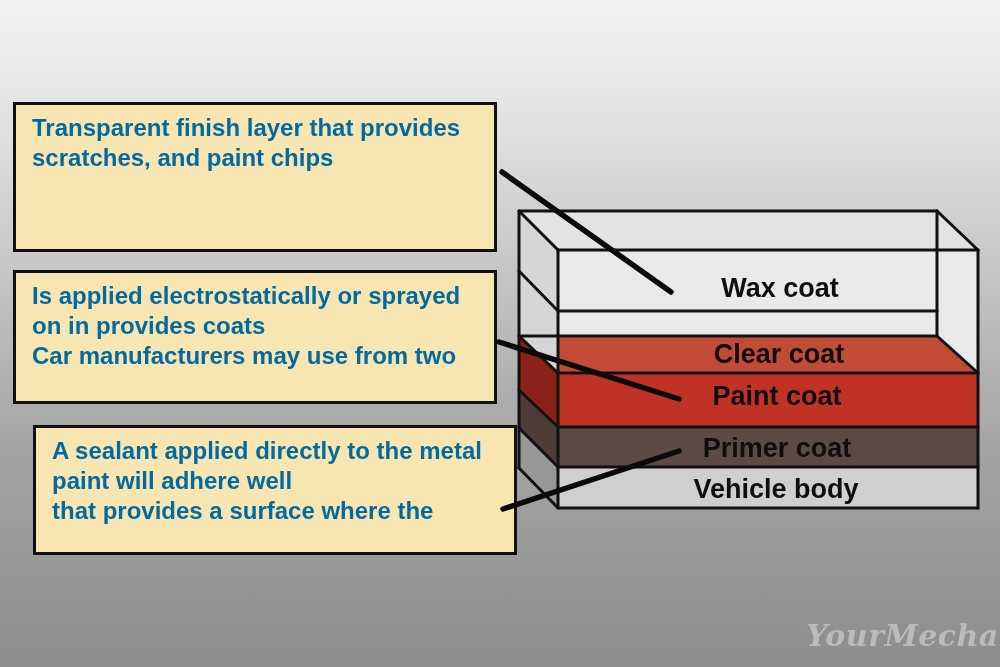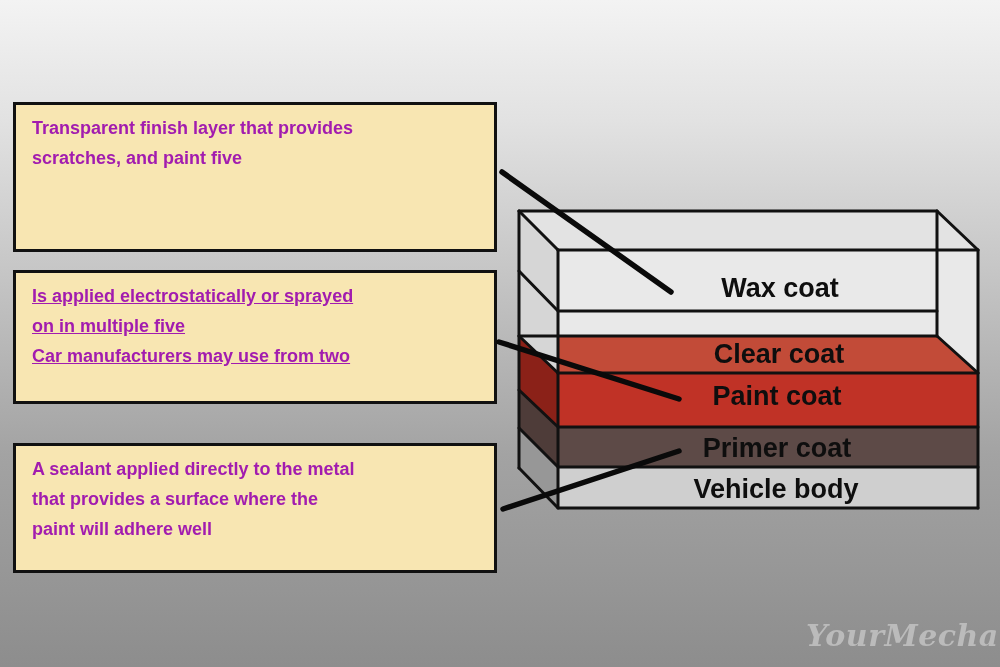--- a/index.html
+++ b/index.html
@@ -9,30 +9,30 @@
     overflow:hidden;
     background:linear-gradient(180deg,#f3f3f3 0%,#e2e2e2 18%,#c4c4c4 42%,#a3a3a3 68%,#8d8d8d 100%);
     font-family:"Liberation Sans",sans-serif;
   }
   .callout{
     position:absolute;
     left:13px;
     width:462px;
     border:3px solid #111;
     padding:8px 0 8px 16px;
-    font-size:18px;
+    font-size:24px;
     font-weight:bold;
     line-height:30px;
-    color:#a21caf;
+    color:#0369a1;
     white-space:nowrap;
   }
   .callout div{white-space:nowrap;}
   #callout-wax{top:102px;height:128px;}
   #callout-paint{top:270px;height:112px;}
-  #callout-primer{top:443px;height:108px;}
+  #callout-primer{top:425px;height:108px;margin-left:20px;}
   .diagram-svg{position:absolute;left:0;top:0;}
   .layer-label{
     font-family:"Liberation Sans",sans-serif;
     font-size:27px;
     font-weight:bold;
     fill:#0e0e0e;
     text-anchor:middle;
   }
   .watermark{
     position:absolute;
@@ -46,33 +46,33 @@
     text-align:right;
   }
 </style>
 </head>
 <body>
 
 <div class="stage">
 
   <div class="callout" id="callout-wax" style="background-color: rgb(248, 230, 178); border-color: rgb(17, 17, 17);">
     <div>Transparent finish layer that provides</div>
-    <div>scratches, and paint five</div>
+    <div>scratches, and paint chips</div>
   </div>
 
-  <div class="callout" id="callout-paint" style="background-color: rgb(248, 230, 178); border-color: rgb(17, 17, 17); text-decoration: underline;">
+  <div class="callout" id="callout-paint" style="background-color: rgb(248, 230, 178); border-color: rgb(17, 17, 17);">
     <div>Is applied electrostatically or sprayed</div>
-    <div>on in multiple five</div>
+    <div>on in provides coats</div>
     <div>Car manufacturers may use from two</div>
   </div>
 
   <div class="callout" id="callout-primer" style="background-color: rgb(248, 230, 178); border-color: rgb(17, 17, 17);">
     <div>A sealant applied directly to the metal</div>
+    <div>paint will adhere well</div>
     <div>that provides a surface where the</div>
-    <div>paint will adhere well</div>
   </div>
 
   <svg class="diagram-svg" width="1000" height="667" viewBox="0 0 1000 667">
 
     <rect x="558" y="250" width="420" height="123" fill="#e9e9e9"></rect>
 
     <polygon points="519,336 937,336 978,373 558,373" fill="#c24b38"></polygon>
 
     <polygon points="519,211 558,250 558,373 519,336" fill="#d6d6d6"></polygon>
 

